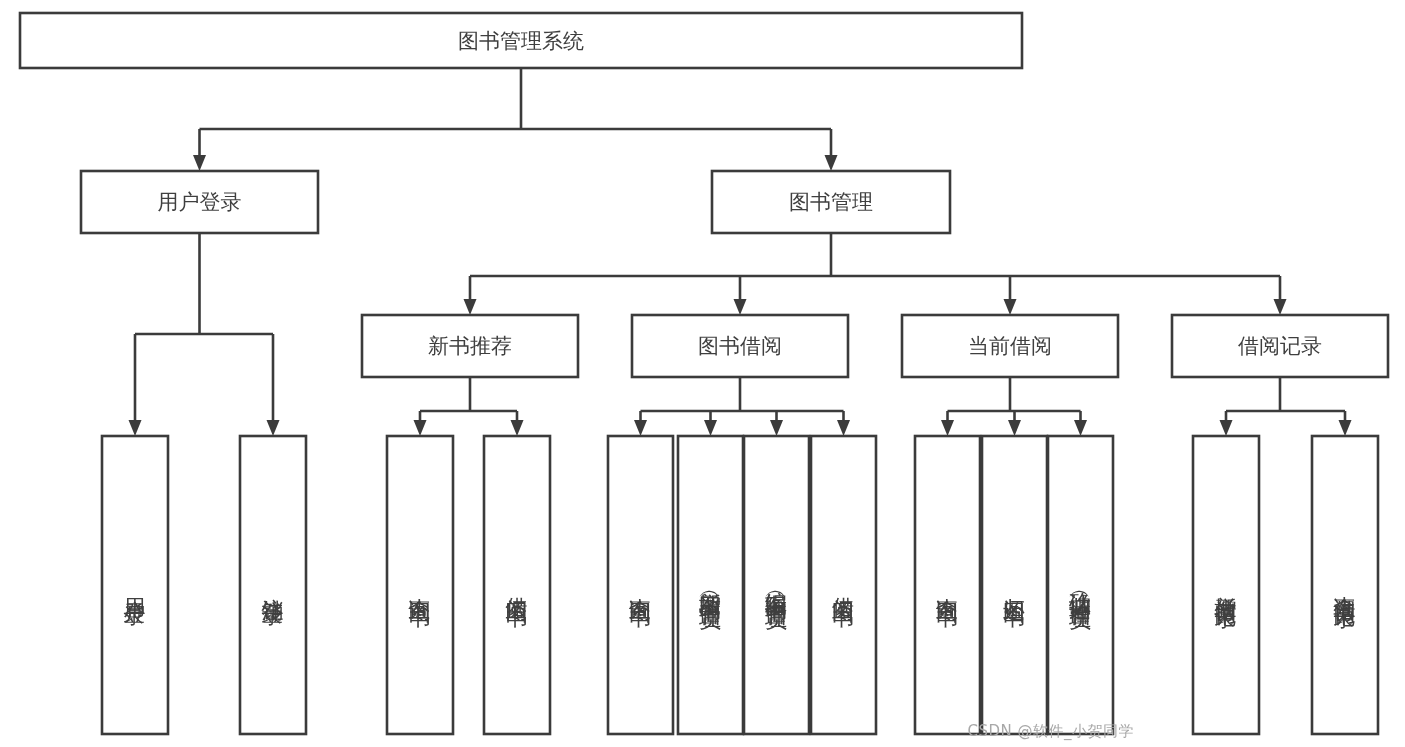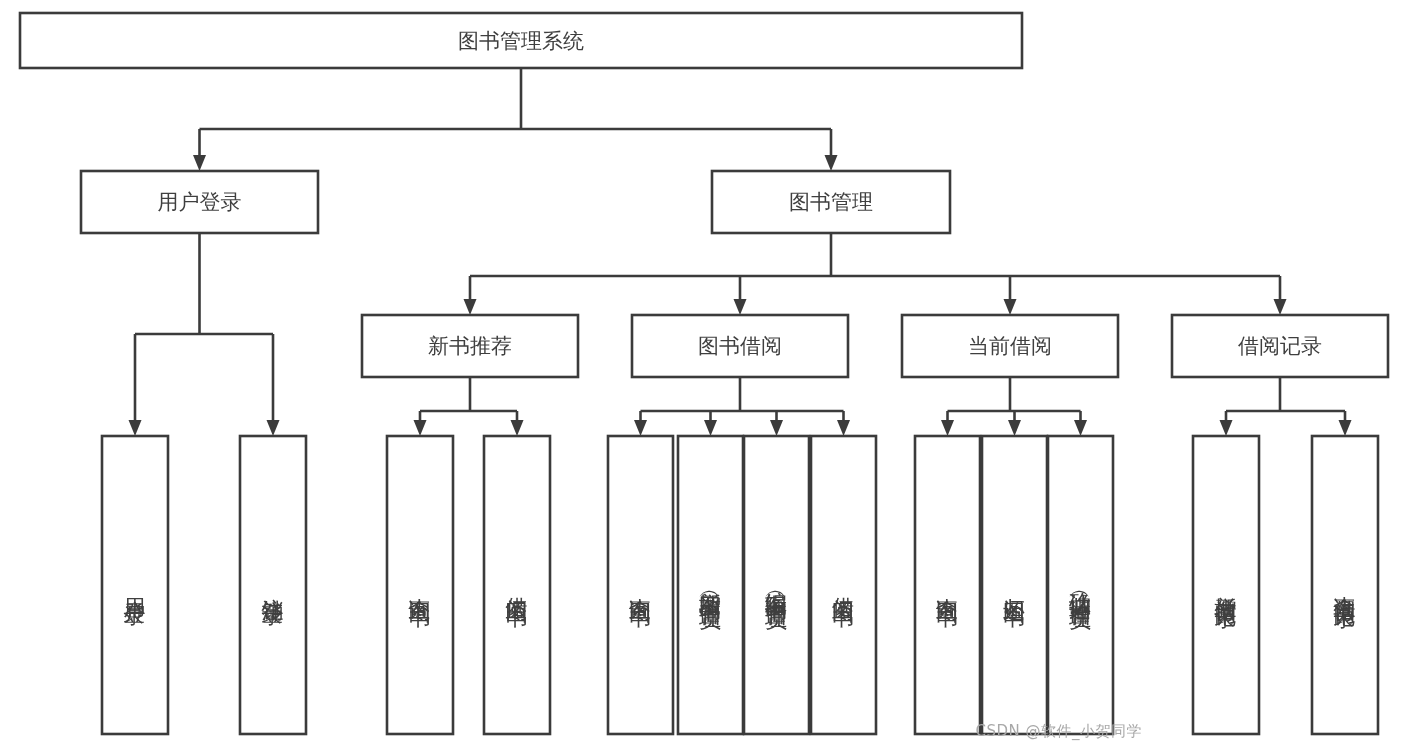--- a/index.html
+++ b/index.html
@@ -62,21 +62,21 @@
     color: #3f3f3f;
     text-align: center;
     display: flex;
     align-items: center;
     justify-content: center;
     pointer-events: none;
     user-select: none;
   }
   .watermark {
     position: absolute;
-    right: 16px;
+    right: 24px;
     bottom: 6px;
     font-family: "DejaVu Sans", "Liberation Sans", sans-serif;
     font-size: 15px;
     color: #a8a8a8;
     letter-spacing: 0.5px;
     white-space: nowrap;
   }
 </style>
 </head>
 <body>

